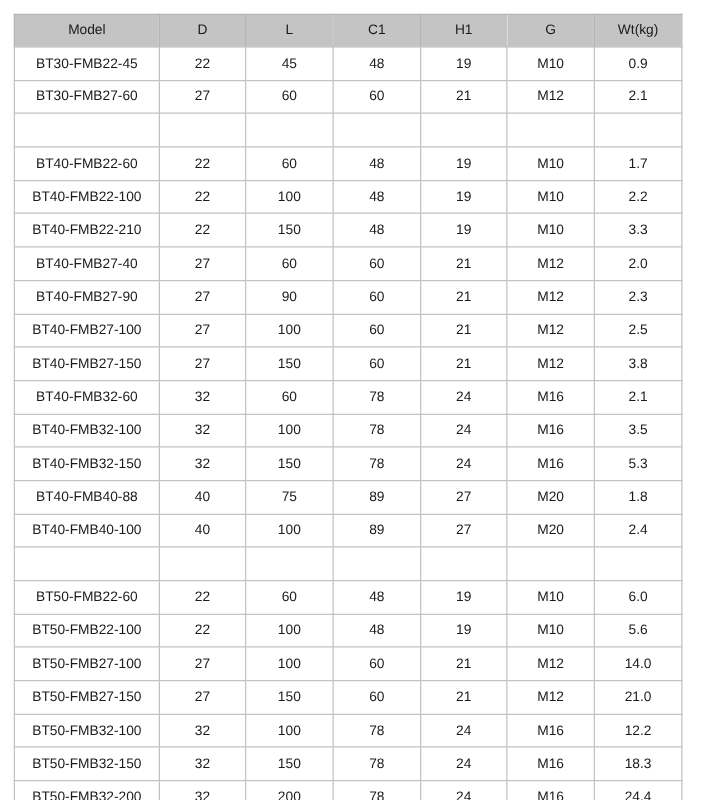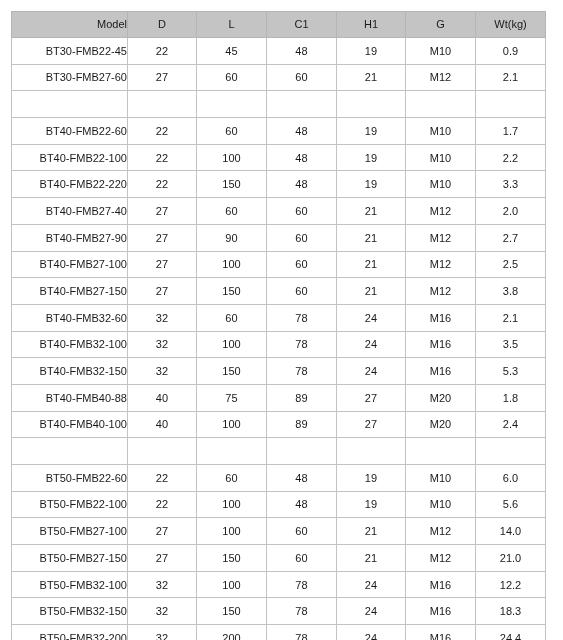--- a/index.html
+++ b/index.html
@@ -35,21 +35,21 @@
     line-height: 1.1;
     overflow: hidden;
     white-space: nowrap;
   }
   table.spec-table thead th {
     background: #c4c4c4;
     border-color: #b5b5b5;
     height: 25px;
   }
   th.col-model, td.col-model {
-    text-align: right;
+    text-align: center;
     padding-left: 9px;
   }
   th.col-num, td.col-num {
     text-align: center;
   }
   tr.spacer-row td {
     height: 25.7px;
   }
   
   col.w-model  { width: 111px; }
@@ -125,21 +125,21 @@
         <tr>
           <td class="col-model">BT40-FMB22-100</td>
           <td class="col-num">22</td>
           <td class="col-num">100</td>
           <td class="col-num">48</td>
           <td class="col-num">19</td>
           <td class="col-num">M10</td>
           <td class="col-num">2.2</td>
         </tr>
         <tr>
-          <td class="col-model">BT40-FMB22-220</td>
+          <td class="col-model">BT40-FMB22-210</td>
           <td class="col-num">22</td>
           <td class="col-num">150</td>
           <td class="col-num">48</td>
           <td class="col-num">19</td>
           <td class="col-num">M10</td>
           <td class="col-num">3.3</td>
         </tr>
         <tr>
           <td class="col-model">BT40-FMB27-40</td>
           <td class="col-num">27</td>
@@ -149,21 +149,21 @@
           <td class="col-num">M12</td>
           <td class="col-num">2.0</td>
         </tr>
         <tr>
           <td class="col-model">BT40-FMB27-90</td>
           <td class="col-num">27</td>
           <td class="col-num">90</td>
           <td class="col-num">60</td>
           <td class="col-num">21</td>
           <td class="col-num">M12</td>
-          <td class="col-num">2.7</td>
+          <td class="col-num">2.3</td>
         </tr>
         <tr>
           <td class="col-model">BT40-FMB27-100</td>
           <td class="col-num">27</td>
           <td class="col-num">100</td>
           <td class="col-num">60</td>
           <td class="col-num">21</td>
           <td class="col-num">M12</td>
           <td class="col-num">2.5</td>
         </tr>

